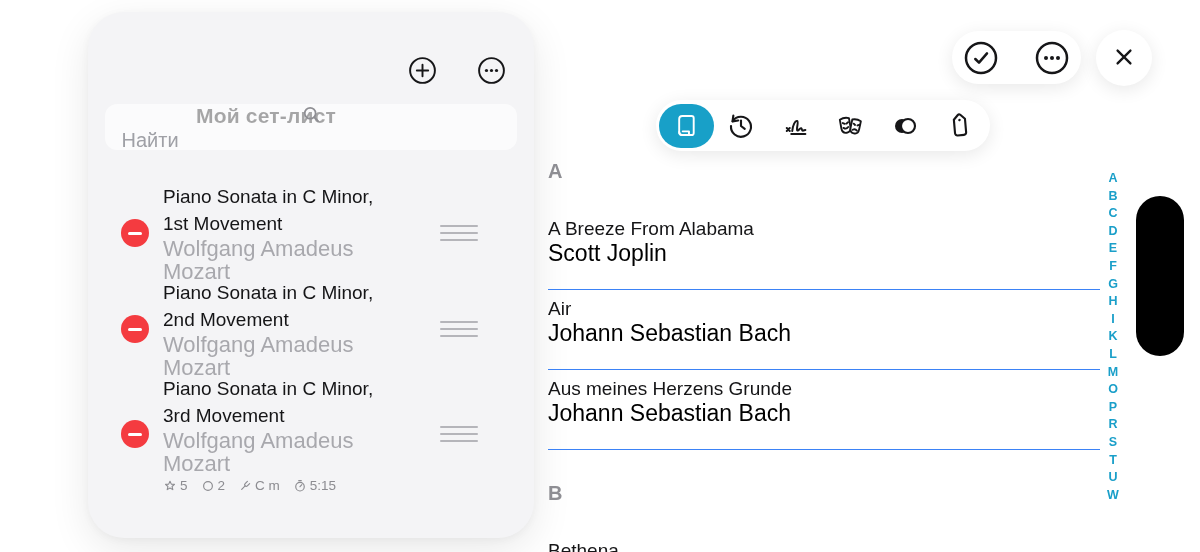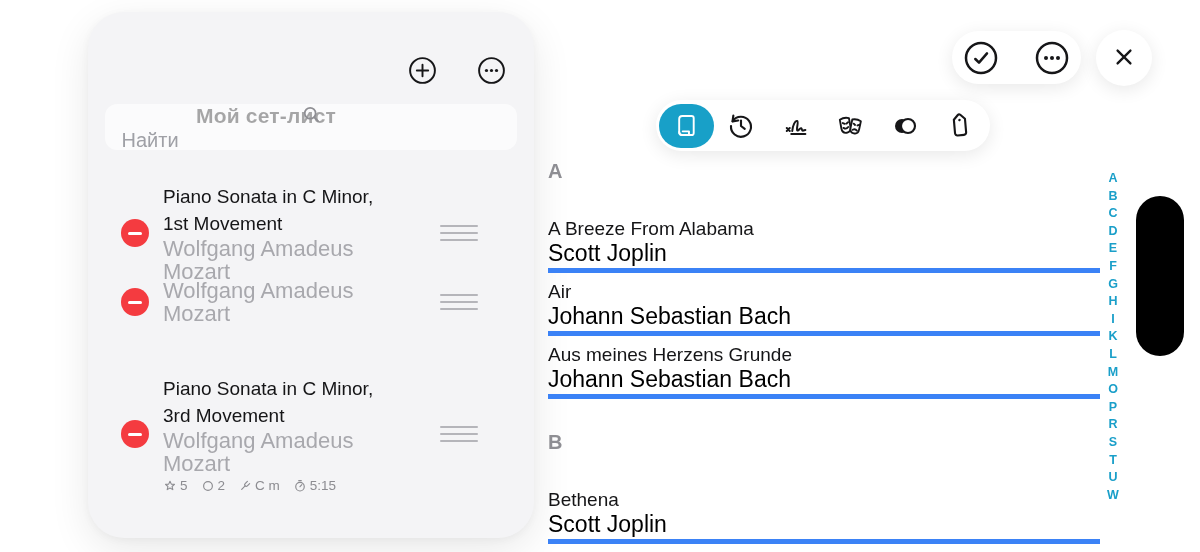--- a/index.html
+++ b/index.html
@@ -85,21 +85,21 @@
   .mode-btn .sel-bg {
     width:56px; height:44px; border-radius:22px; background:var(--accent,#18A0C8);
     display:flex; align-items:center; justify-content:center;
   }
   .mode-btn .sel-bg svg { width:27px; height:27px; }
 
   
   .library-list { position:absolute; left:548px; top:160px; width:552px; }
   .section-letter { font-size:20px; font-weight:700; color:#8E8E93; height:24px; margin-bottom:26px; }
   .section-letter.second { margin-top:32px; }
-  .lib-row { padding:6px 0 3px; border-bottom:5px solid #3b82f6; cursor:pointer; }
+  .lib-row { padding:6px 0 24px; border-bottom:1px solid #3b82f6; cursor:pointer; }
   .lib-title { font-size:19px; line-height:26px; color:#151517; }
   .lib-artist { font-size:23px; line-height:23px; color:#000000; }
 
   
   .alpha-index {
     position:absolute; left:1104px; top:170px; width:18px;
     display:flex; flex-direction:column; align-items:center; cursor:pointer;
   }
   .alpha-index span {
     font-size:12.5px; font-weight:700; line-height:17.6px; color:#1A9FC9; text-align:center;
@@ -159,20 +159,21 @@
       <button class="drag-handle">
           <i></i>
           <i></i>
           <i></i>
         </button>
     </div>
 
     <div class="song-row row-2">
       <button class="minus-btn"></button>
       <div class="song-text">
+        <div class="song-title">Piano Sonata in C Minor, 2nd Movement</div>
         <div class="song-artist">Wolfgang Amadeus Mozart</div>
       </div>
       <button class="drag-handle">
           <i></i>
           <i></i>
           <i></i>
         </button>
     </div>
 
     <div class="song-row row-3">

